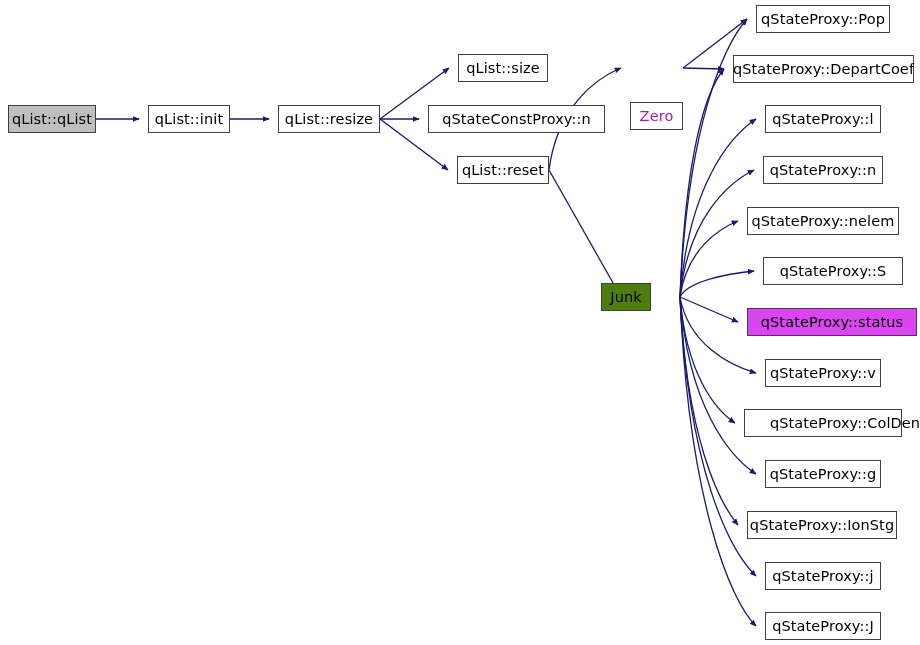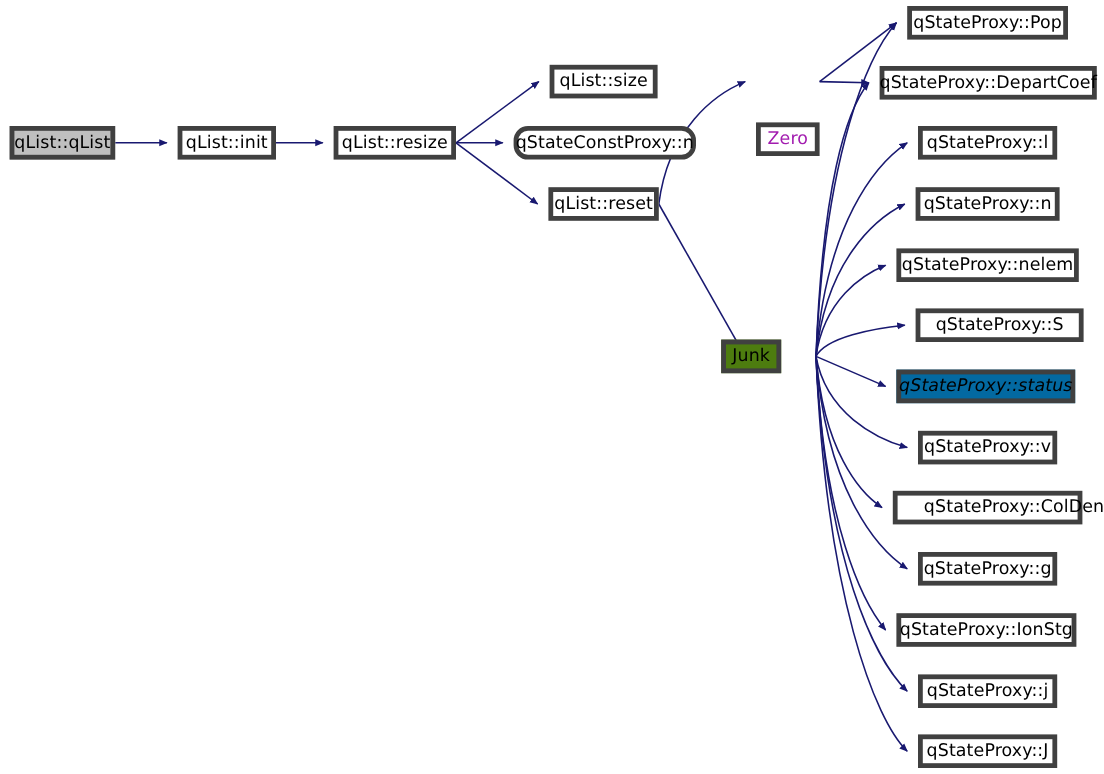--- a/index.html
+++ b/index.html
@@ -26,21 +26,21 @@
   #node-layer {
     position: absolute;
     left: 0;
     top: 0;
     width: 920px;
     height: 645px;
   }
   .gnode {
     position: absolute;
     box-sizing: border-box;
-    border: 4px solid #0f172a;
+    border: 1px solid #0f172a;
     background: #ffffff;
     color: #000000;
     font-size: 14.5px;
     line-height: 1;
     display: flex;
     align-items: center;
     justify-content: center;
     white-space: nowrap;
     letter-spacing: 0.1px;
     cursor: pointer;
@@ -93,21 +93,21 @@
       </div>
       <div class="gnode" style="left: 148px; top: 105px; width: 82px; height: 28px; border-color: rgb(64, 64, 64); background: rgb(255, 255, 255); color: rgb(0, 0, 0);">
         <span class="nlabel">qList::init</span>
       </div>
       <div class="gnode" style="left: 458px; top: 54px; width: 90px; height: 28px; border-color: rgb(64, 64, 64); background: rgb(255, 255, 255); color: rgb(0, 0, 0);">
         <span class="nlabel">qList::size</span>
       </div>
       <div class="gnode" style="left: 278px; top: 105px; width: 102px; height: 28px; border-color: rgb(64, 64, 64); background: rgb(255, 255, 255); color: rgb(0, 0, 0);">
         <span class="nlabel">qList::resize</span>
       </div>
-      <div class="gnode" style="left: 428px; top: 105px; width: 152px; height: 28px; border-color: rgb(64, 64, 64); background: rgb(255, 255, 255); color: rgb(0, 0, 0); border-radius: 12px;">
+      <div class="gnode" style="left: 428px; top: 105px; width: 177px; height: 28px; border-color: rgb(64, 64, 64); background: rgb(255, 255, 255); color: rgb(0, 0, 0);">
         <span class="nlabel">qStateConstProxy::n</span>
       </div>
       <div class="gnode" style="left: 457px; top: 156px; width: 92px; height: 28px; border-color: rgb(64, 64, 64); background: rgb(255, 255, 255); color: rgb(0, 0, 0);">
         <span class="nlabel">qList::reset</span>
       </div>
       <div class="gnode" style="left: 630px; top: 54px; width: 53px; height: 28px; border-color: rgb(64, 64, 64); background: rgb(255, 255, 255); color: #a21caf; margin-top: 48px;">
         <span class="nlabel">Zero</span>
       </div>
       <div class="gnode" style="left: 601px; top: 283px; width: 50px; height: 28px; border-color: rgb(64, 64, 64); background: #4d7c0f; color: rgb(0, 0, 0);">
         <span class="nlabel">Junk</span>
@@ -123,21 +123,21 @@
       </div>
       <div class="gnode" style="left: 763px; top: 156px; width: 120px; height: 28px; border-color: rgb(64, 64, 64); background: rgb(255, 255, 255); color: rgb(0, 0, 0);">
         <span class="nlabel">qStateProxy::n</span>
       </div>
       <div class="gnode" style="left: 747px; top: 207px; width: 152px; height: 28px; border-color: rgb(64, 64, 64); background: rgb(255, 255, 255); color: rgb(0, 0, 0);">
         <span class="nlabel">qStateProxy::nelem</span>
       </div>
       <div class="gnode" style="left: 763px; top: 257px; width: 140px; height: 28px; border-color: rgb(64, 64, 64); background: rgb(255, 255, 255); color: rgb(0, 0, 0);">
         <span class="nlabel">qStateProxy::S</span>
       </div>
-      <div class="gnode" style="left: 747px; top: 308px; width: 149px; height: 28px; border-color: rgb(64, 64, 64); background: #0369a1; color: rgb(0, 0, 0); font-style: italic;">
+      <div class="gnode" style="left: 747px; top: 308px; width: 170px; height: 28px; border-color: rgb(64, 64, 64); background: #d946ef; color: rgb(0, 0, 0);">
         <span class="nlabel">qStateProxy::status</span>
       </div>
       <div class="gnode" style="left: 765px; top: 359px; width: 116px; height: 28px; border-color: rgb(64, 64, 64); background: rgb(255, 255, 255); color: rgb(0, 0, 0); text-align: right;">
         <span class="nlabel">qStateProxy::v</span>
       </div>
       <div class="gnode" style="left: 744px; top: 409px; width: 158px; height: 28px; border-color: rgb(64, 64, 64); background: rgb(255, 255, 255); color: rgb(0, 0, 0); padding-left: 44px;">
         <span class="nlabel">qStateProxy::ColDen</span>
       </div>
       <div class="gnode" style="left: 765px; top: 460px; width: 116px; height: 28px; border-color: rgb(64, 64, 64); background: rgb(255, 255, 255); color: rgb(0, 0, 0); text-align: center;">
         <span class="nlabel">qStateProxy::g</span>

